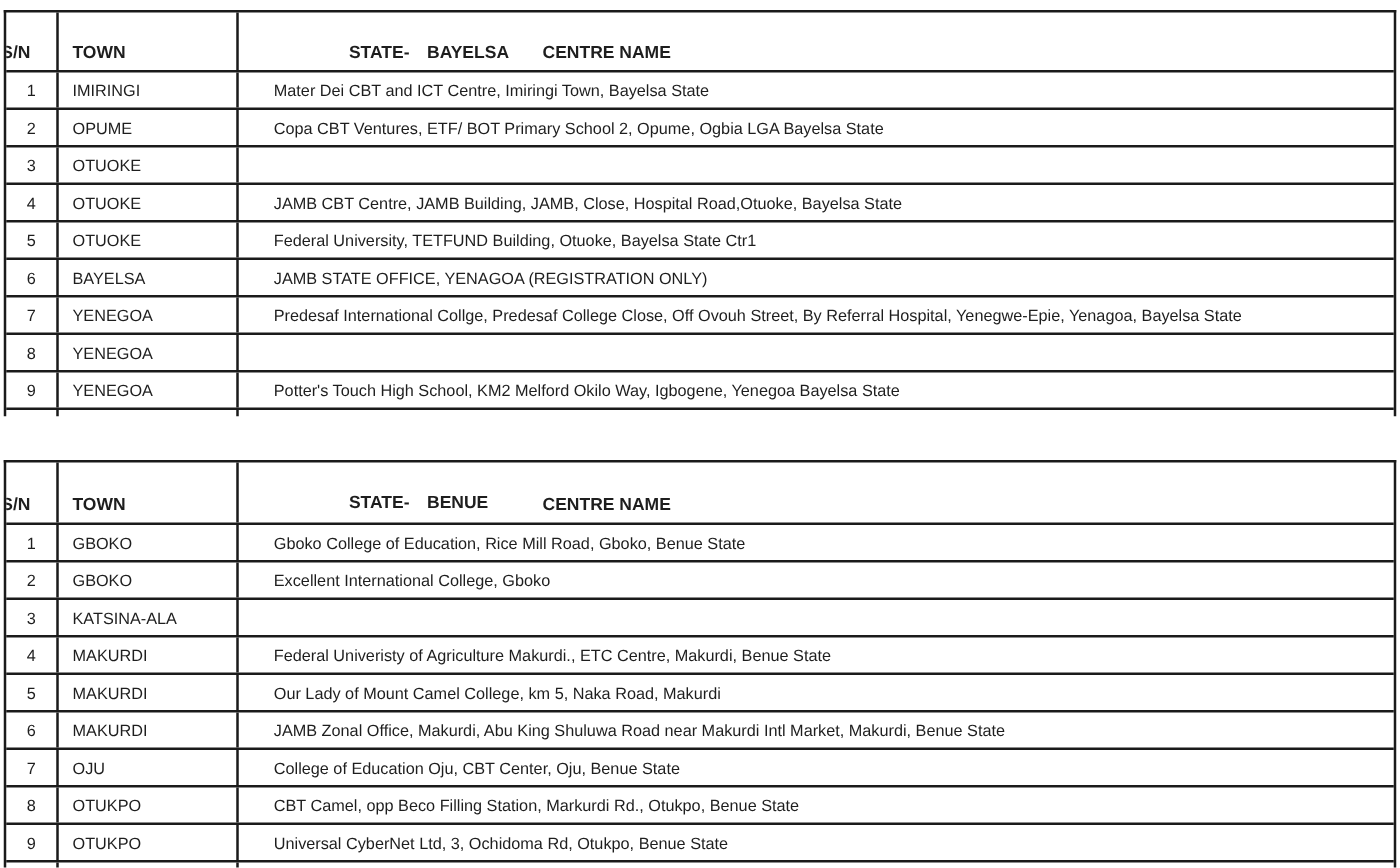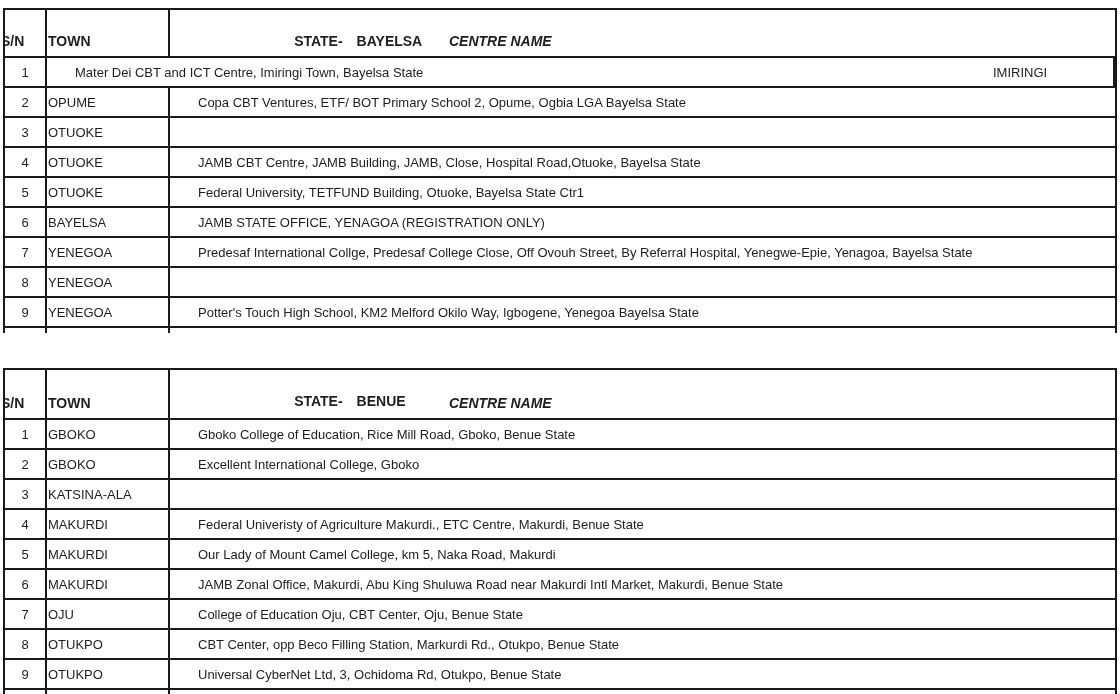--- a/index.html
+++ b/index.html
@@ -45,25 +45,25 @@
   }
   .cell.sn {
     width: 42px;
     border-right: 2px solid #1a1a1a;
     display: flex;
     align-items: center;
     justify-content: center;
     font-size: 13px;
   }
   .cell.town {
-    width: 123px;
+    width: 144px;
     border-right: 2px solid #1a1a1a;
     display: flex;
     align-items: center;
-    padding-left: 1px;
+    padding-left: 11px;
     font-size: 13px;
     white-space: pre;
   }
   .cell.centre {
     flex: 1;
     display: flex;
     align-items: center;
     padding-left: 28px;
     font-size: 13px;
     white-space: pre;
@@ -82,39 +82,37 @@
   .row.header .cell.sn span { margin-left: -4px; letter-spacing: 0; margin-top: 40px; }
   .row.header .cell.town {
     align-items: flex-end;
     padding-bottom: 7px;
     font-size: 14px;
   }
   .row.header .cell.centre {
     display: block;
     position: relative;
     padding: 0;
-    margin-left: 36px;
   }
   .state-line {
     position: absolute;
     top: 7px;
     left: 57px;
     font-size: 14px;
     font-weight: bold;
     white-space: pre;
   }
   .state-line .state-name { margin-left: 14px; }
   .centre-col-header {
     position: absolute;
     bottom: 7px;
     left: 243px;
     font-size: 14px;
     font-weight: bold;
     white-space: pre;
-    font-style: italic;
   }
 </style>
 </head>
 <body>
 
 <div class="ctable" id="table-0">
   <div class="row header">
     <div class="cell sn">
       <span>S/N</span>
     </div>
@@ -124,22 +122,22 @@
     <div class="cell centre">
       <div class="state-line">
         <span>STATE-</span><span class="state-name">BAYELSA</span>
       </div>
       <div class="centre-col-header">CENTRE NAME</div>
     </div>
   </div>
   <div>
   <div class="row">
     <div class="cell sn">1</div>
+    <div class="cell town">IMIRINGI</div>
     <div class="cell centre">Mater Dei CBT and ICT Centre, Imiringi Town, Bayelsa State</div>
-    <div class="cell town">IMIRINGI</div>
   </div>
 
   <div class="row">
     <div class="cell sn">2</div>
     <div class="cell town">OPUME</div>
     <div class="cell centre">Copa CBT Ventures, ETF/ BOT Primary School 2, Opume, Ogbia LGA Bayelsa State</div>
   </div>
 
   <div class="row">
     <div class="cell sn">3</div>
@@ -241,21 +239,21 @@
 
   <div class="row">
     <div class="cell sn">7</div>
     <div class="cell town">OJU</div>
     <div class="cell centre">College of Education Oju, CBT Center, Oju, Benue State</div>
   </div>
 
   <div class="row">
     <div class="cell sn">8</div>
     <div class="cell town">OTUKPO</div>
-    <div class="cell centre">CBT Center, opp Beco Filling Station, Markurdi Rd., Otukpo, Benue State</div>
+    <div class="cell centre">CBT Camel, opp Beco Filling Station, Markurdi Rd., Otukpo, Benue State</div>
   </div>
 
   <div class="row">
     <div class="cell sn">9</div>
     <div class="cell town">OTUKPO</div>
     <div class="cell centre">Universal CyberNet Ltd, 3, Ochidoma Rd, Otukpo, Benue State</div>
   </div>
 </div>
   <div class="row stub">
     <div class="cell sn"></div>

